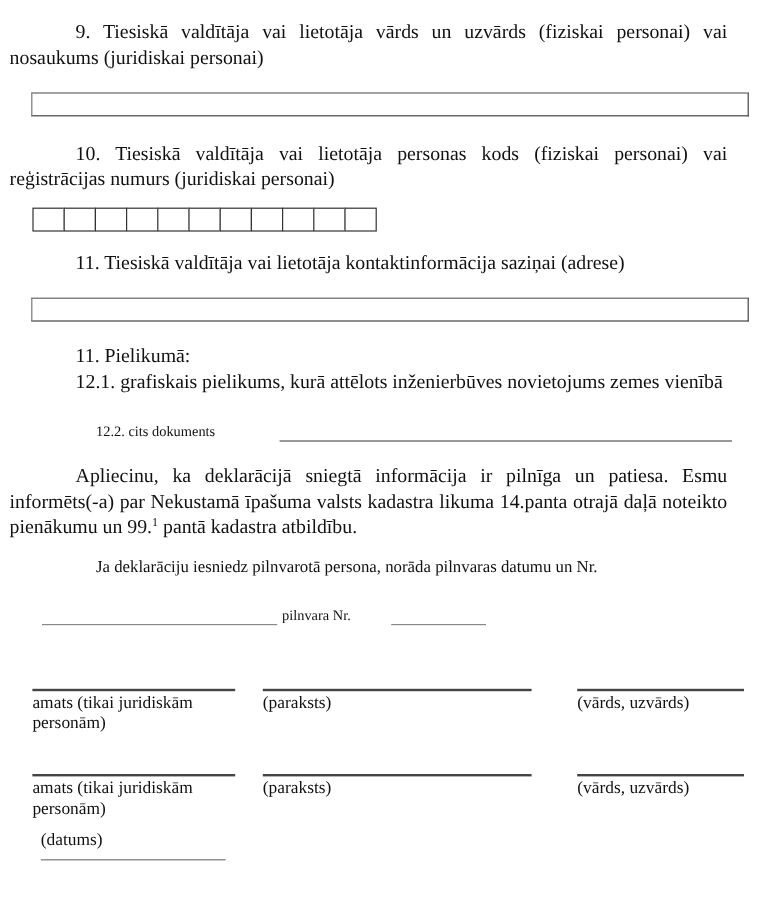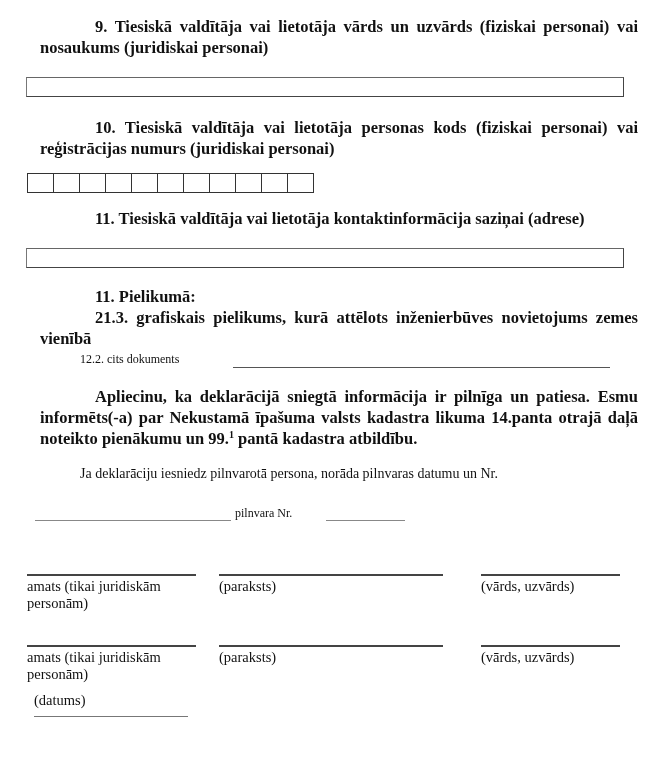--- a/index.html
+++ b/index.html
@@ -1,23 +1,23 @@
 <!DOCTYPE html>
 <html><head>
   <meta charset="utf-8">
   <style>
     html, body { margin: 0; padding: 0; background: #ffffff; }
     body {
       width: 645px; height: 764px; position: relative; overflow: hidden;
       font-family: "Liberation Serif", serif; color: #111111;
     }
     .p {
-      position: absolute; left: 40px; width: 598px;
+      position: absolute; left: 8px; width: 598px;
       font-size: 16.5px; line-height: 21px; text-align: justify;
-      text-align-last: left; margin: 0; font-weight: bold;
+      text-align-last: left; margin: 0;
     }
     .p .indent { display: inline-block; width: 55px; }
     .box-long {
       position: absolute; left: 26px; width: 596px; height: 18px;
       border: 1.5px solid #444; border-top-color: #666; border-left-color: #777;
       background: #fff;
     }
     .cells { position: absolute; left: 27px; top: 173px; display: flex; }
     .cell {
       width: 25px; height: 18px; border: 1px solid #333; margin-left: -1px;
@@ -49,21 +49,21 @@
   <div class="cell"></div>
   <div class="cell"></div>
   <div class="cell"></div>
   <div class="cell"></div>
 </div>
 
 <p class="p" style="top:208px;"><span class="indent"></span><span>11. Tiesiskā valdītāja vai lietotāja kontaktinformācija saziņai (adrese)</span></p>
 <div class="box-long" style="top:248px;"></div>
 
 <p class="p" style="top:286px;"><span class="indent"></span><span>11. Pielikumā:</span></p>
-<p class="p" style="top:307px;"><span class="indent"></span><span>21.3. grafiskais pielikums, kurā attēlots inženierbūves novietojums zemes vienībā</span></p>
+<p class="p" style="top:307px;"><span class="indent"></span><span>12.1. grafiskais pielikums, kurā attēlots inženierbūves novietojums zemes vienībā</span></p>
 <div class="inline-text" style="left:80px; top:349px;">12.2. cits dokuments</div>
 <div class="uline" style="left:233px; width:377px; top:367px;"></div>
 
 <p class="p" style="top:386px;"><span class="indent"></span><span>Apliecinu, ka deklarācijā sniegtā informācija ir pilnīga un patiesa. Esmu informēts(-a) par Nekustamā īpašuma valsts kadastra likuma 14.panta otrajā daļā noteikto pienākumu un 99.</span><sup>1</sup><span> pantā kadastra atbildību.</span></p>
 
 <div class="note" style="left:80px; top:466px;">Ja deklarāciju iesniedz pilnvarotā persona, norāda pilnvaras datumu un Nr.</div>
 <div class="uline" style="left:35px; width:196px; top:520px; border-top-color:#888;"></div>
 <div class="inline-text" style="left:235px; top:503px;">pilnvara Nr.</div>
 <div class="uline" style="left:326px; width:79px; top:520px; border-top-color:#888;"></div>
 

